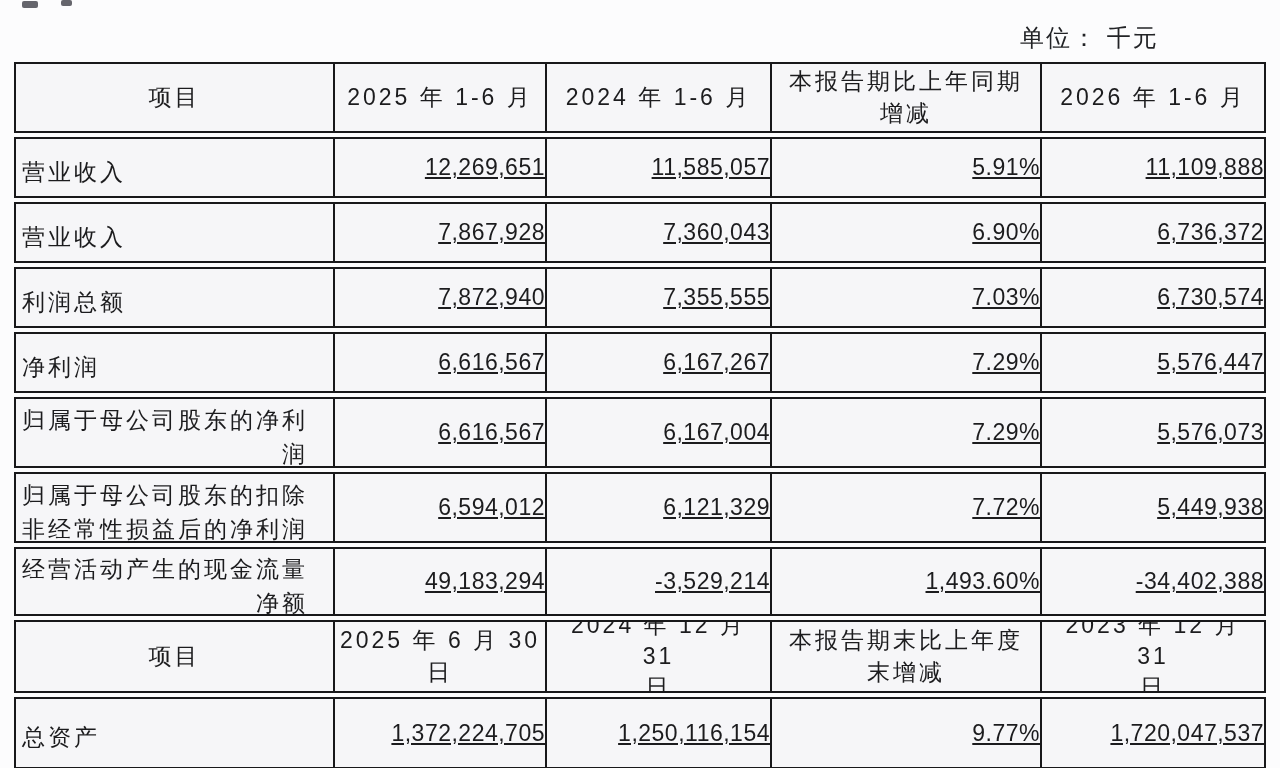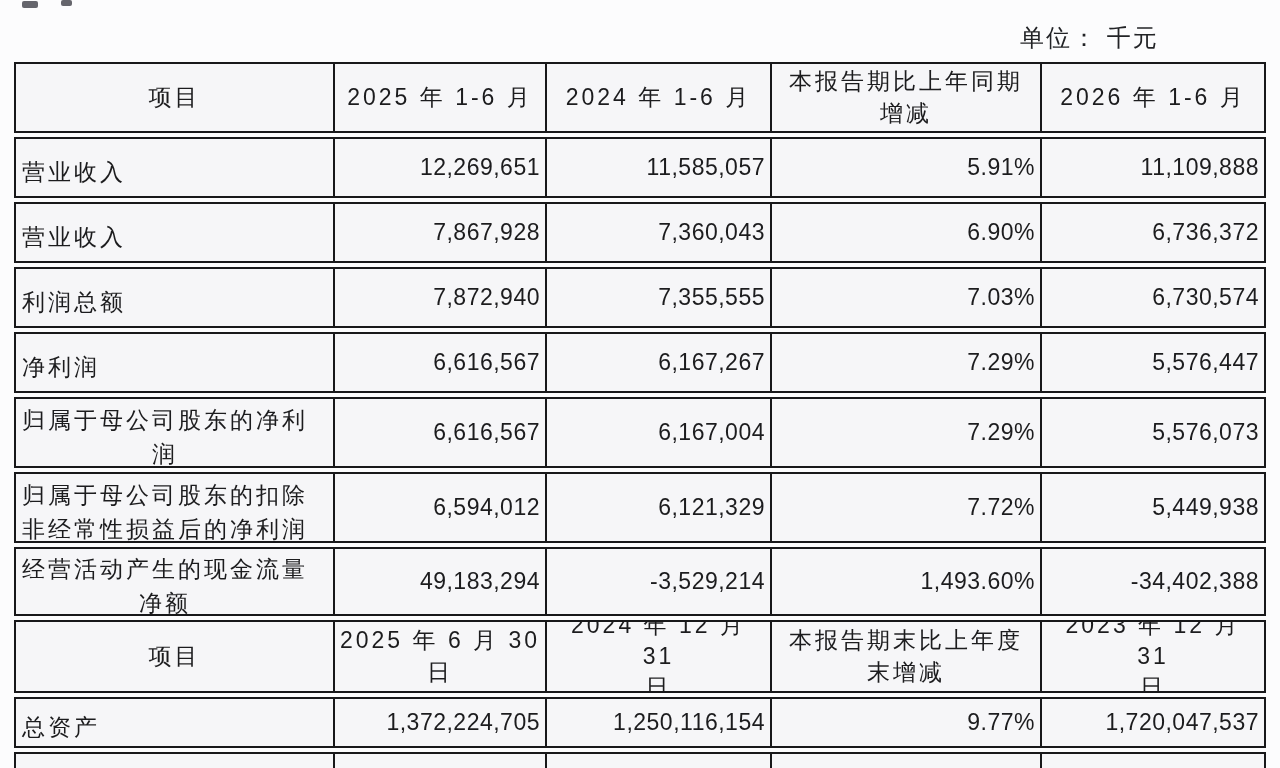--- a/index.html
+++ b/index.html
@@ -36,52 +36,52 @@
     width: 1252px;
     border: 2px solid #18181a;
     background: #f6f6f8;
     margin-bottom: 4px;
   }
   .h71 { height: 71px; }   
   .h61 { height: 61px; }   
   .h2l { height: 71px; }   
   .h69 { height: 69px; }   
   .h73 { height: 73px; }   
-  .h59 { height: 51px; }   
+  .h59 { height: 72px; }   
   .h40 { height: 40px; margin-bottom: 0; } 
 
   .c {
     display: flex;
     align-items: center;
     overflow: hidden;
     font-size: 23px;
   }
   .c + .c { border-left: 2px solid #18181a; }
 
   .hdr {
     justify-content: center;
     text-align: center;
     white-space: pre-line;
     letter-spacing: 3px;
     line-height: 1.35;
     padding: 2px 4px;
   }
   .lbl {
     justify-content: flex-start;
-    text-align: center;
+    text-align: right;
     white-space: pre-line;
     letter-spacing: 3px;
     line-height: 1.45;
     padding: 12px 4px 2px 6px;
   }
   .num {
     justify-content: flex-end;
     text-align: center;
-    padding-right: 5px;
     letter-spacing: 0.5px;
+    text-decoration: underline;
   }
 </style>
 </head>
 <body>
 
 <div class="page">
 
   <div class="artifact a1"></div>
   <div class="artifact a2"></div>
 

